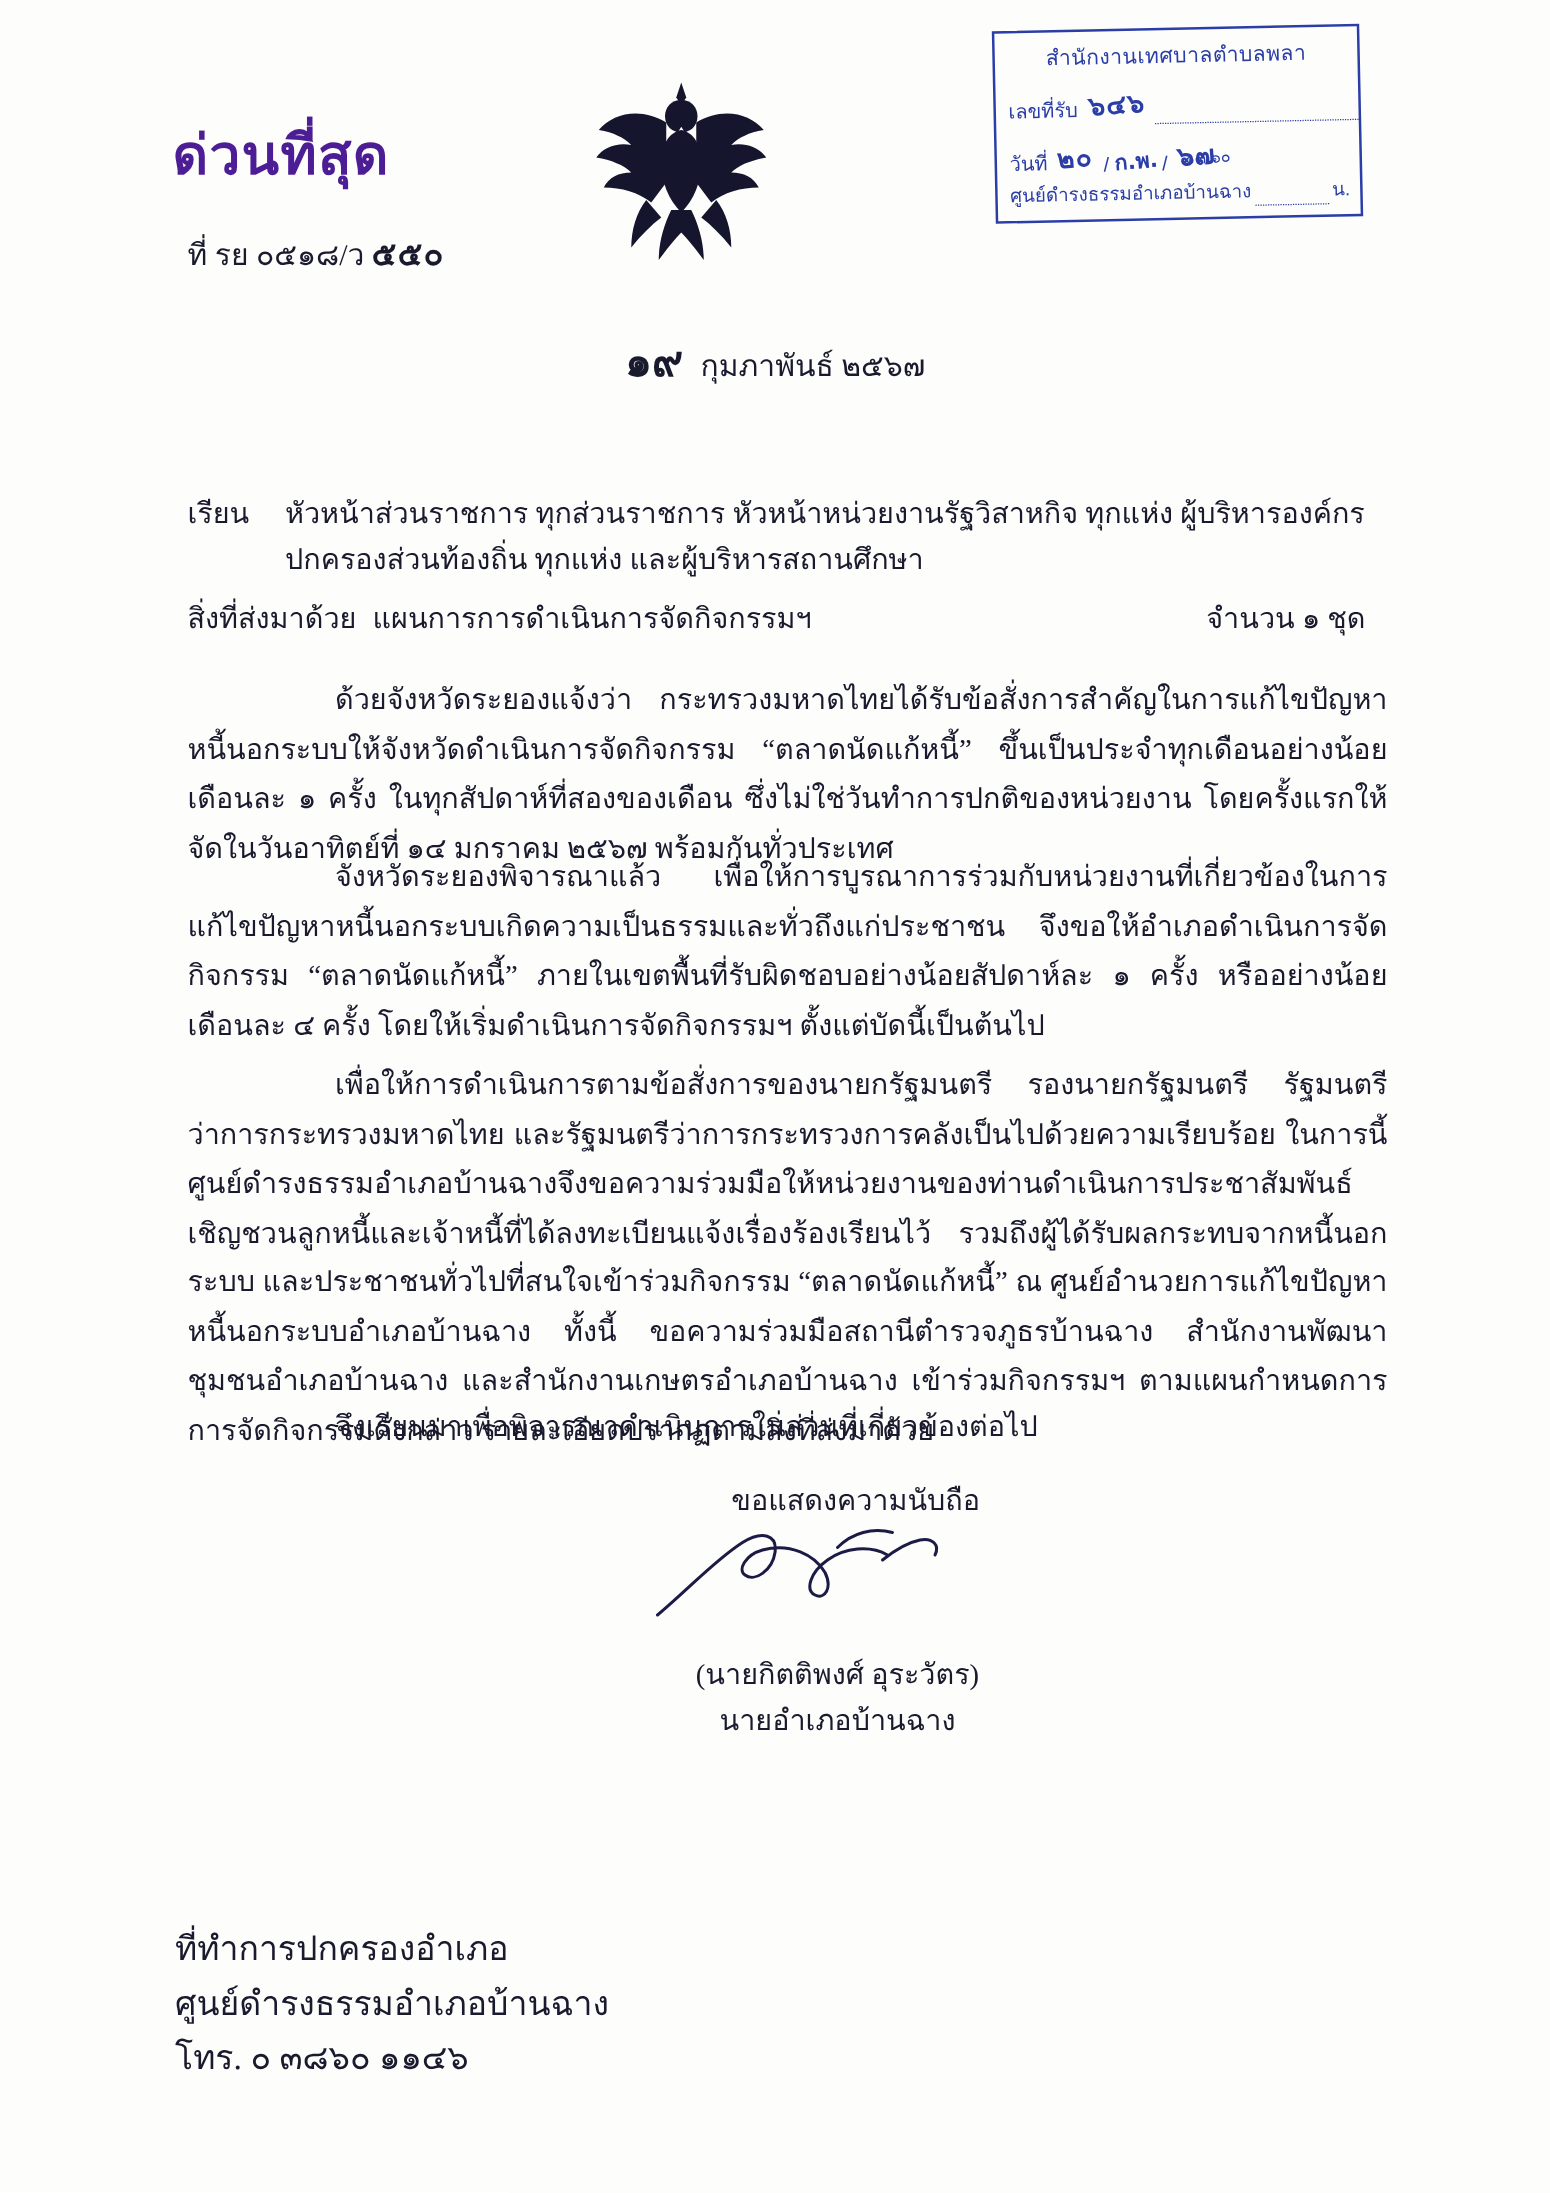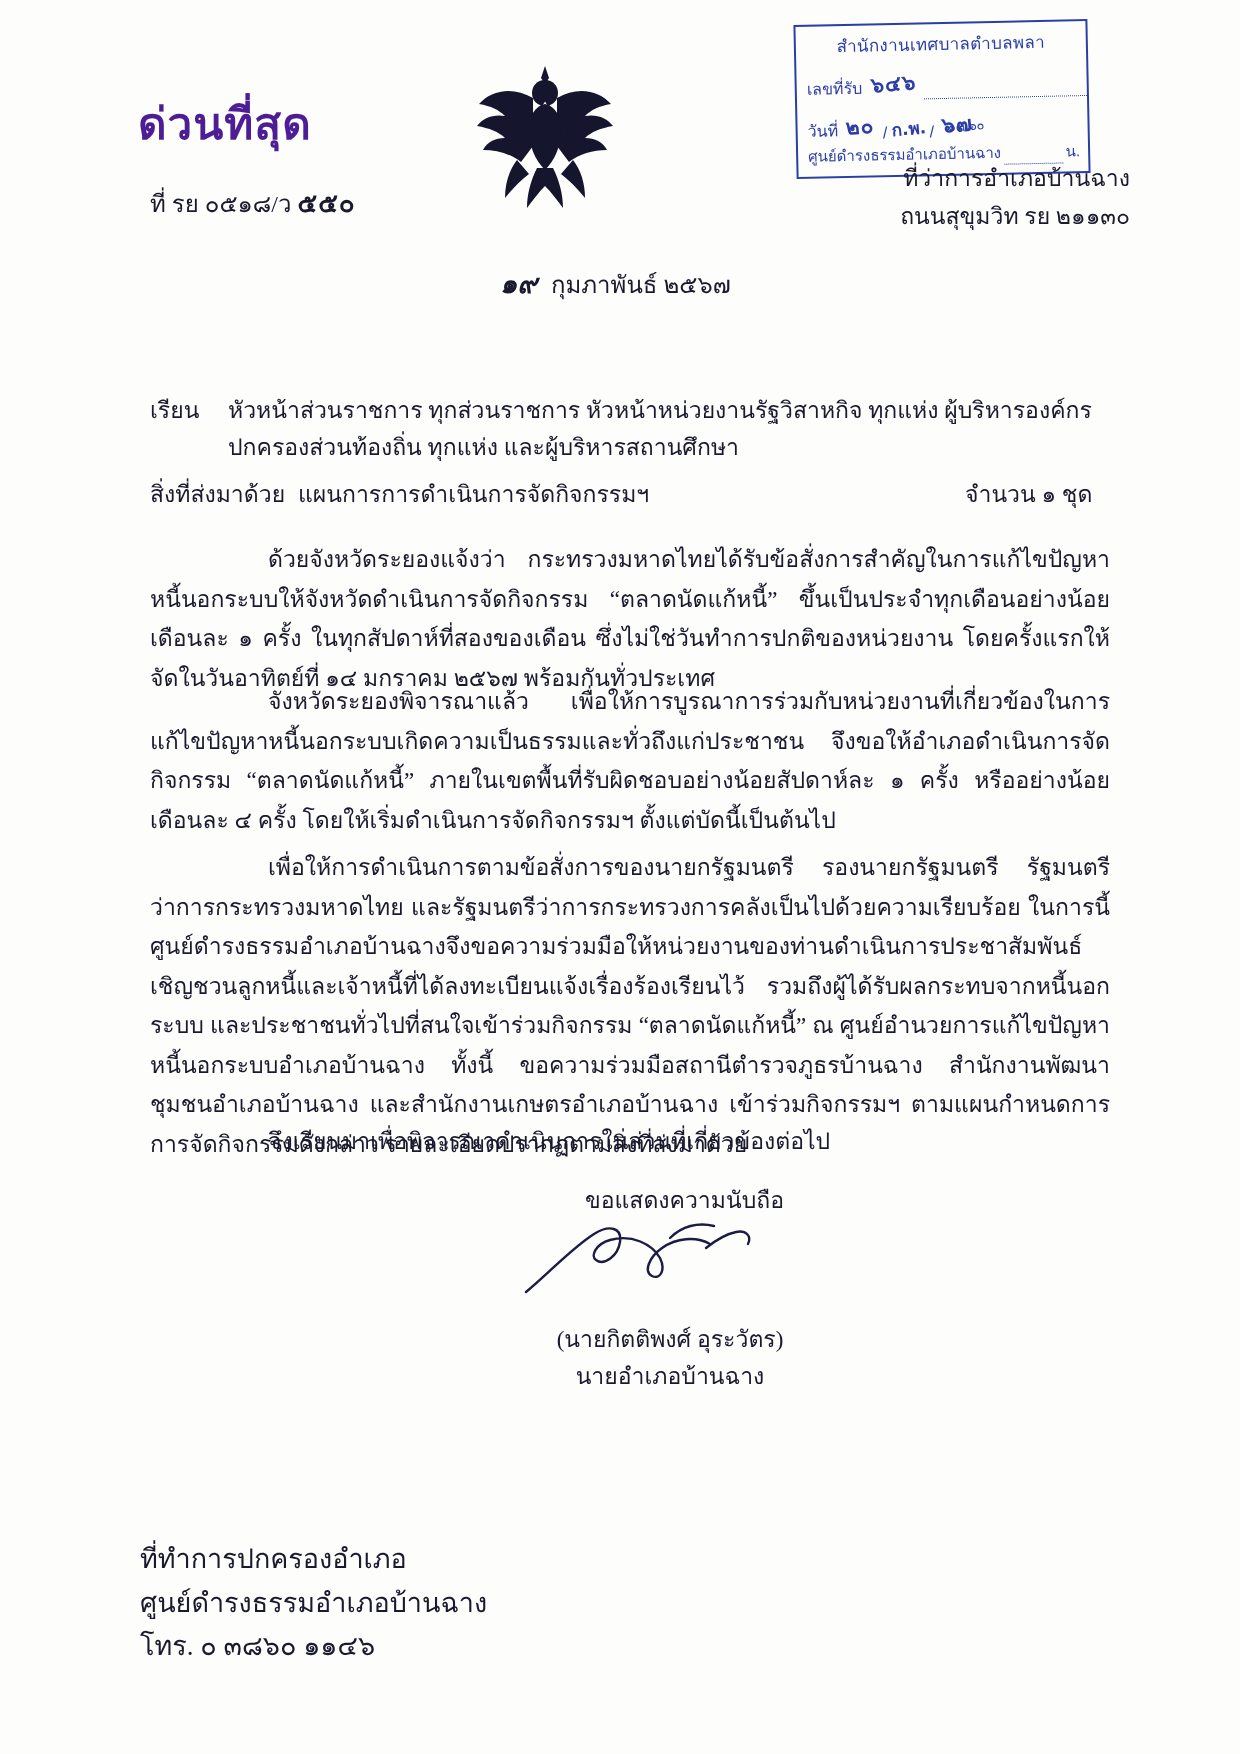--- a/index.html
+++ b/index.html
@@ -125,23 +125,22 @@
 
   .datearea {
     position: absolute;
     left: 500px;
     top: 262px;
     font-size: 24px;
   }
   .datearea .hand {
     font-family: "DejaVu Sans", sans-serif;
     font-weight: bold;
-    font-size: 27px;
+    font-size: 34px;
     padding-right: 14px;
-    font-style: italic;
   }
 
   
   .field {
     position: absolute;
     font-size: 23px;
     line-height: 1.62;
   }
   .f-subject { left: 150px; top: 340px; }
   .f-subject .lb { display: inline-block; width: 78px; }
@@ -249,24 +248,20 @@
 
       <path d="M74 66 C64 70 58 80 58 92 C64 88 70 86 76 86 Z"></path>
       <path d="M106 66 C116 70 122 80 122 92 C116 88 110 86 104 86 Z"></path>
 
       <path d="M82 108 C76 120 72 134 72 148 C78 140 84 132 90 126 C96 132 102 140 108 148 C108 134 104 120 98 108 Z"></path>
       <path d="M62 100 C54 110 50 124 50 138 C58 128 66 120 74 114 Z"></path>
       <path d="M118 100 C126 110 130 124 130 138 C122 128 114 120 106 114 Z"></path>
     </g>
   </svg>
 
-  <div class="agency">
-    <div>ที่ว่าการอำเภอบ้านฉาง</div>
-    <div>ถนนสุขุมวิท รย ๒๑๑๓๐</div>
-  </div>
 
   <div class="datearea">
     <span class="hand">๑๙</span><span>กุมภาพันธ์ ๒๕๖๗</span>
   </div>
 
 
   <div class="field f-to">
     <span class="lb">เรียน</span><span class="val">หัวหน้าส่วนราชการ ทุกส่วนราชการ หัวหน้าหน่วยงานรัฐวิสาหกิจ ทุกแห่ง ผู้บริหารองค์กรปกครองส่วนท้องถิ่น ทุกแห่ง และผู้บริหารสถานศึกษา</span>
   </div>
 

